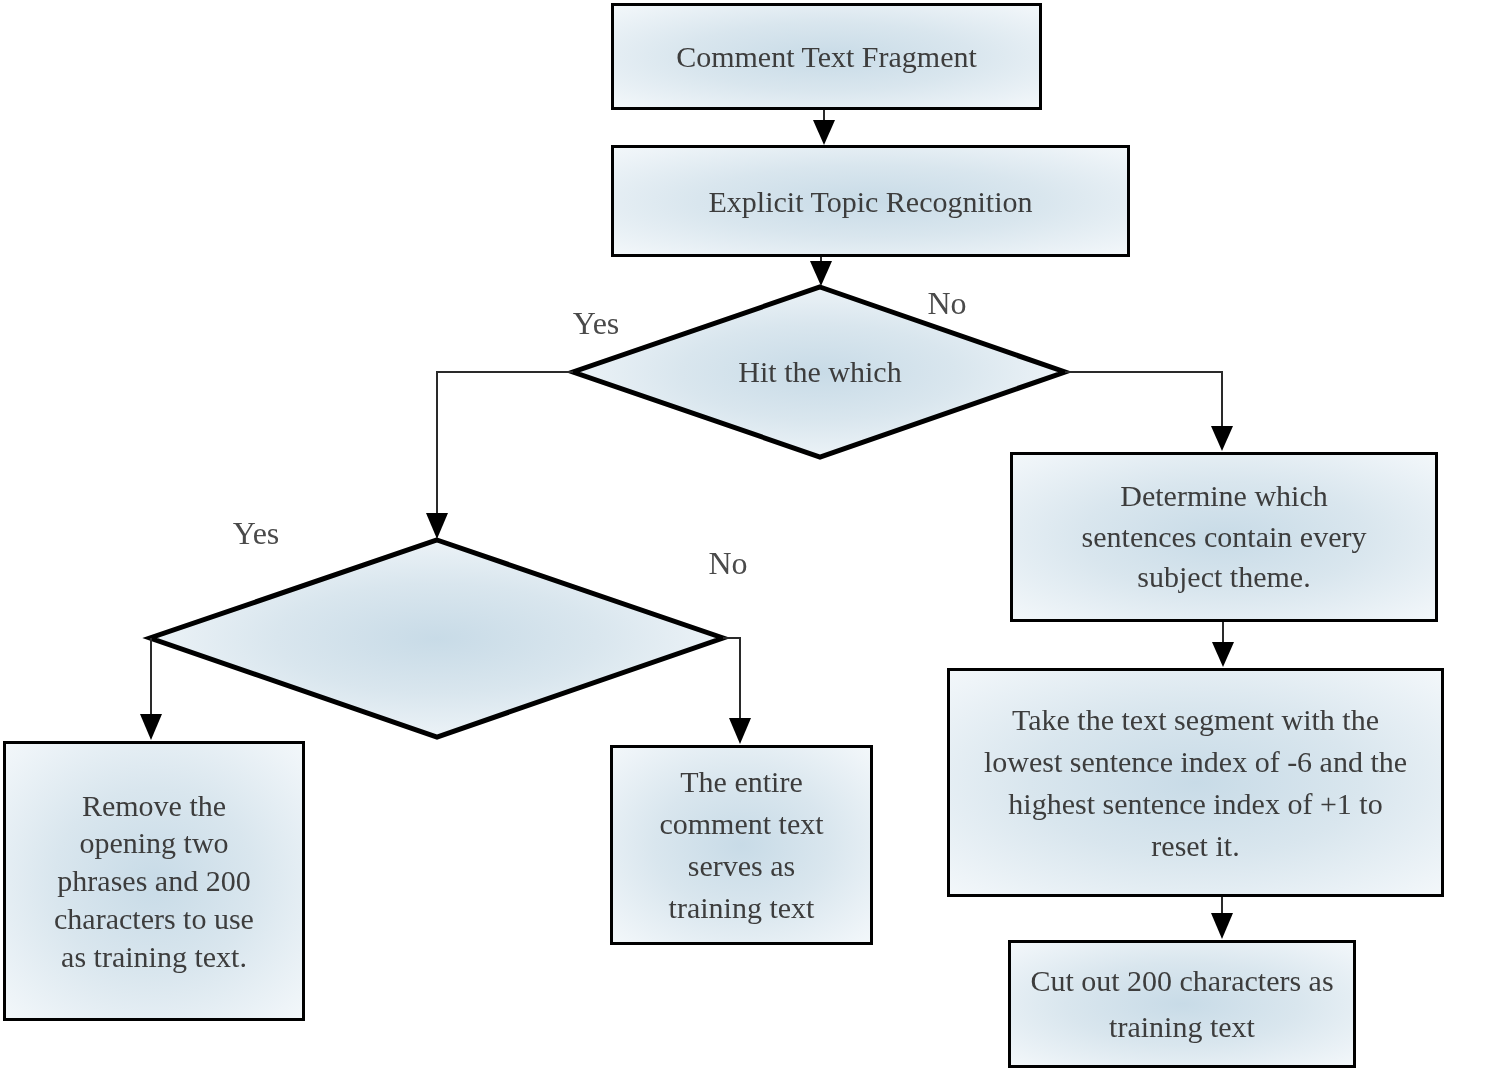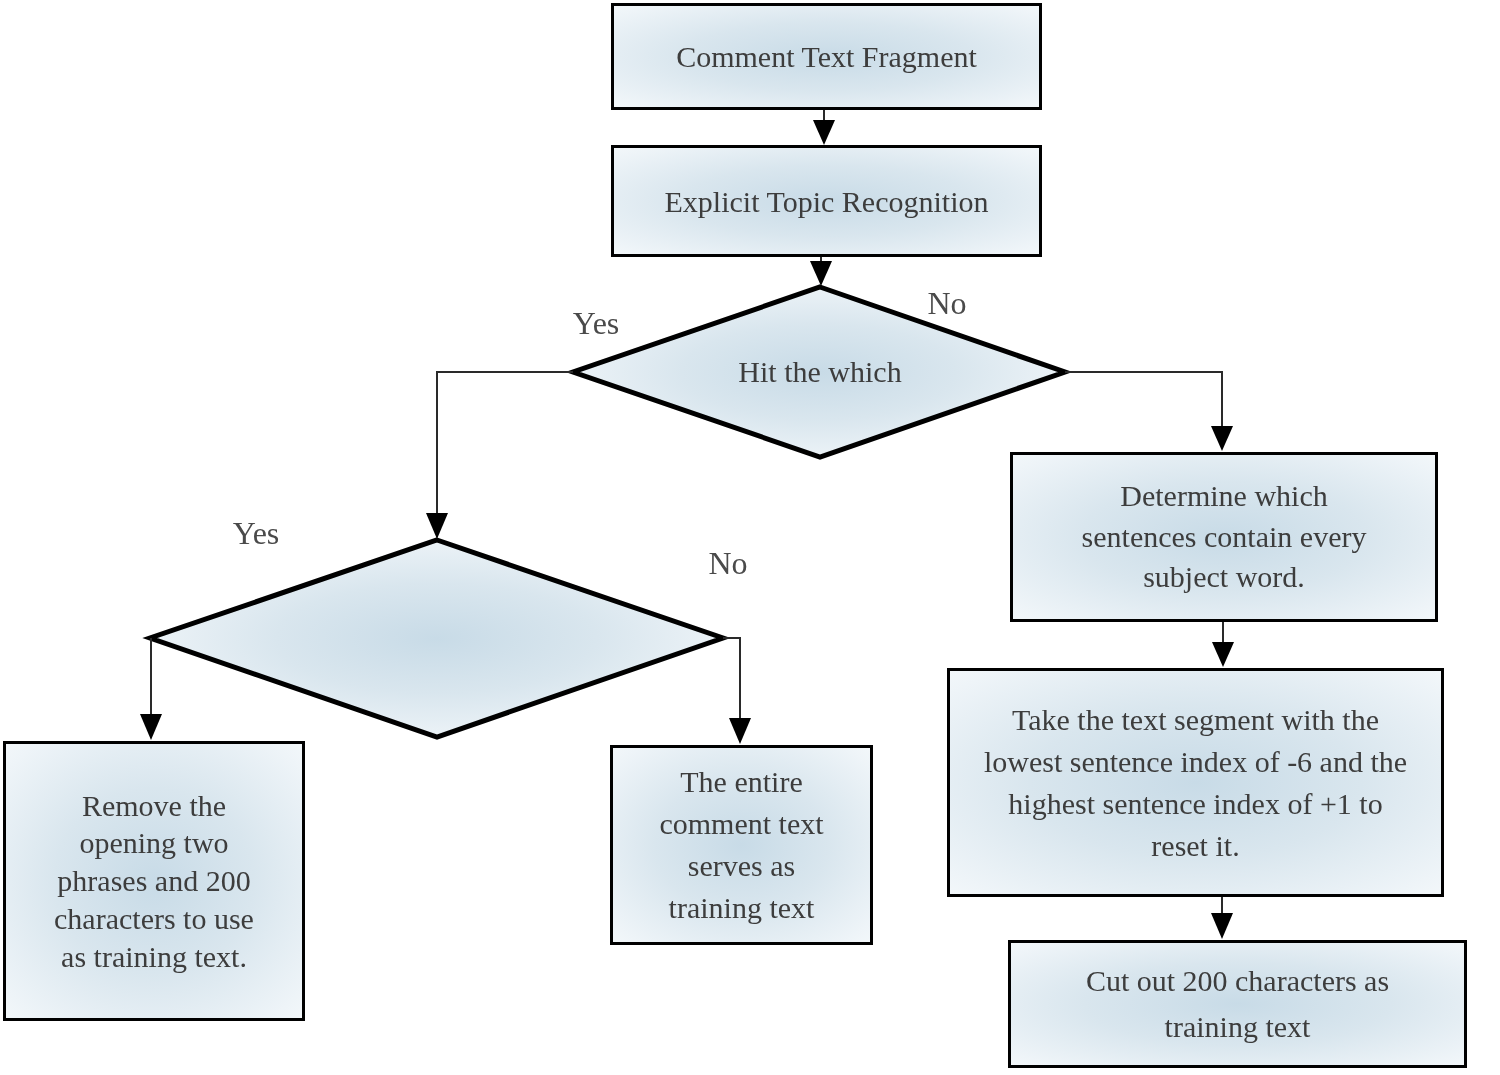--- a/index.html
+++ b/index.html
@@ -51,26 +51,26 @@
     width: 130px;
     height: 42px;
     display: flex;
     align-items: center;
     justify-content: center;
     font-size: 32px;
     color: #4a4a4a;
   }
   
   #n-comment   { left: 611px;  top: 3px;   width: 431px; height: 107px; }
-  #n-explicit  { left: 611px;  top: 145px; width: 431px; height: 112px; }
+  #n-explicit  { left: 611px;  top: 145px; width: 519px; height: 112px; }
   #n-remove    { left: 3px;    top: 741px; width: 302px; height: 280px; line-height: 1.26; }
   #n-entire    { left: 610px;  top: 745px; width: 263px; height: 200px; line-height: 1.4;  }
   #n-determine { left: 1010px; top: 452px; width: 428px; height: 170px; line-height: 1.35; }
   #n-take      { left: 947px;  top: 668px; width: 497px; height: 229px; line-height: 1.4;  }
-  #n-cut       { left: 1008px; top: 940px; width: 459px; height: 128px; line-height: 1.55; }
+  #n-cut       { left: 1008px; top: 940px; width: 348px; height: 128px; line-height: 1.55; }
   #t-hit       { left: 623px;  top: 332px; width: 394px; height: 80px;  }
   #t-text200   { left: 157px;  top: 598px; width: 560px; height: 80px;  }
   #lbl-hit-yes { left: 531px;  top: 302px; }
   #lbl-hit-no  { left: 882px;  top: 282px; }
   #lbl-len-yes { left: 191px;  top: 512px; }
   #lbl-len-no  { left: 663px;  top: 542px; }
 </style>
 </head>
 <body>
 
@@ -134,21 +134,21 @@
   <div class="node" id="n-entire">
     <span>The entire
 comment text
 serves as
 training text</span>
   </div>
 
   <div class="node" id="n-determine">
     <span>Determine which
 sentences contain every
-subject word.</span>
+subject theme.</span>
   </div>
 
   <div class="node" id="n-take">
     <span>Take the text segment with the
 lowest sentence index of -6 and the
 highest sentence index of +1 to
 reset it.</span>
   </div>
 
   <div class="node" id="n-cut">

